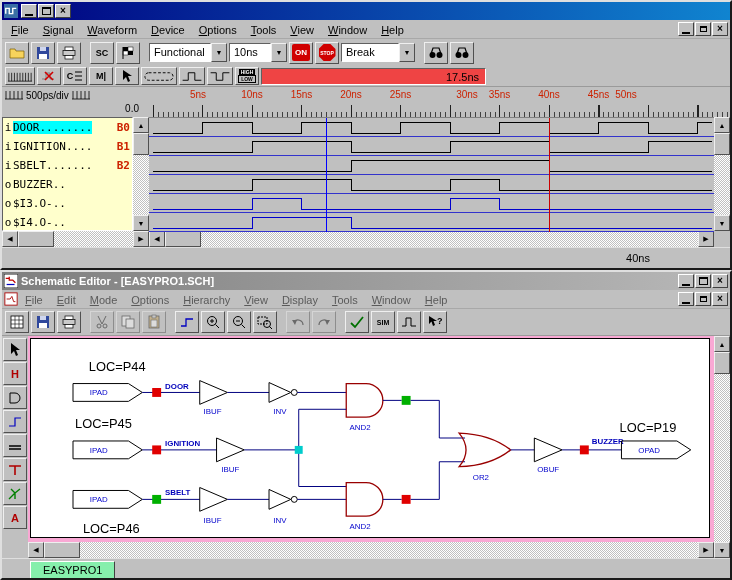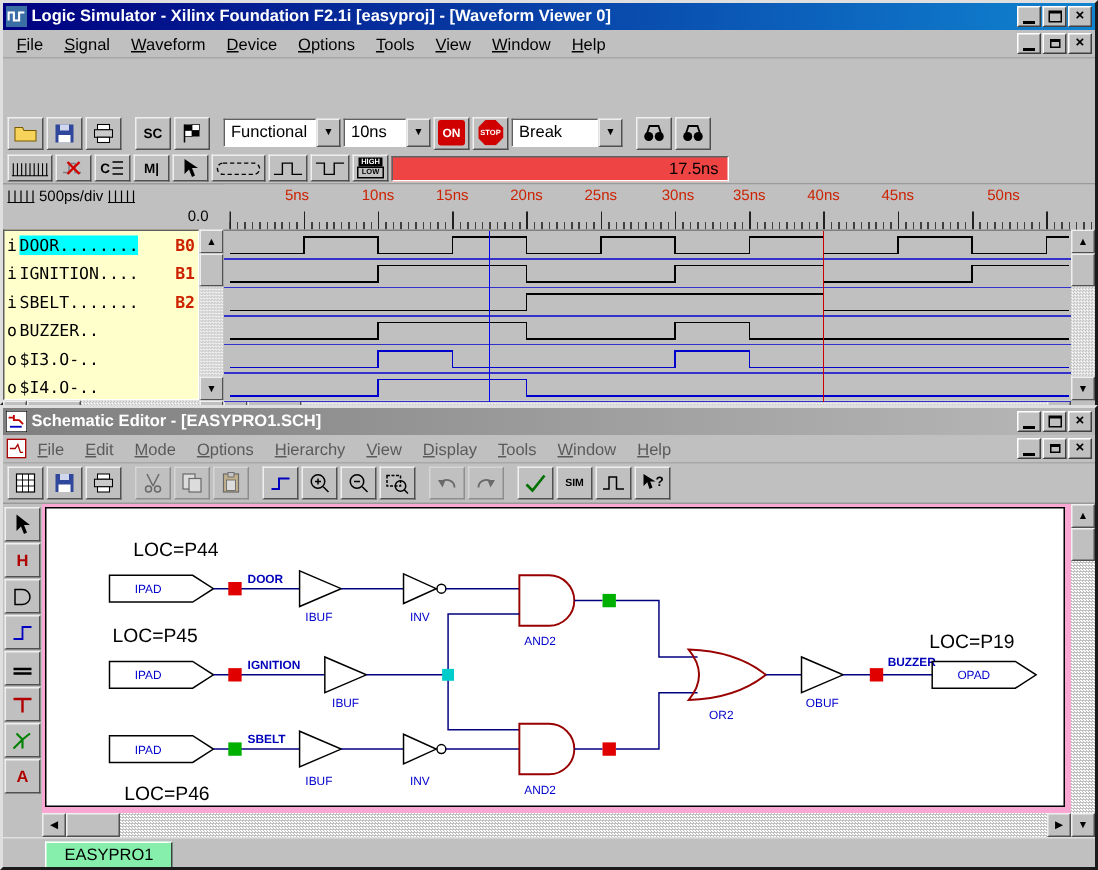--- a/index.html
+++ b/index.html
@@ -25,21 +25,21 @@
   .g-rest { display:block; width:7px; height:6px; border:1px solid #000; border-top:2px solid #000; }
   .g-x { font:bold 10px "Liberation Sans",sans-serif; line-height:10px; }
 
   .menubar { height:19px; display:flex; align-items:center; padding:0 2px; border-bottom:1px solid #a8a8a8; }
   .menu-item { display:inline-block; padding:2px 7px; font-size:11px; color:#000; }
   .menu-item::first-letter { text-decoration:underline; }
   .win-bot .menu-item { color:#5a5a5a; }
   .mdi-btns { margin-left:auto; display:flex; gap:1px; }
 
   .toolbar { display:flex; align-items:center; gap:2px; padding:2px 3px; }
-  .tb1 { height:27px;margin-top:36px; }
+  .tb1 { height:27px; }
   .tb2 { height:21px; border-bottom:1px solid #9a9a9a; }
   .tb { height:22px; min-width:24px; background:#c0c0c0; border:1px solid; border-color:#efefef #505050 #505050 #efefef;
         display:flex; align-items:center; justify-content:center; gap:1px; padding:0 1px; }
   .tb2 .tb { height:18px; }
   .tb.dis { opacity:.45; }
   .ic { width:16px; height:16px; }
   .ic2 { width:26px; height:15px; }
   .icw { width:32px; height:15px; }
   .sep { width:5px; height:20px; }
   .txt-ic { font:bold 9px "Liberation Sans",sans-serif; }
@@ -114,21 +114,20 @@
 
 <div class="screen">
 
   <div class="window win-top">
 
     <div class="titlebar active">
       <svg class="app-icon" viewBox="0 0 16 16">
         <rect width="16" height="16" fill="#3a6ea5"></rect>
         <path d="M2 11V5h4v6h4V5h4" stroke="#fff" fill="none" stroke-width="1.6"></path>
       </svg>
-      <span class="title-text">Logic Simulator - Xilinx Foundation F2.1i [easyproj] - [Waveform Viewer 0]</span>
       <span class="tbtns">
         <button class="tbtn">
             <span class="g-min"></span>
           </button>
         <button class="tbtn">
             <span class="g-max"></span>
           </button>
         <button class="tbtn">
             <span class="g-x">×</span>
           </button>
@@ -279,25 +278,25 @@
             </svg>
         </div>
         <div class="scale-bottom">0.0</div>
       </div>
       <div class="ruler" id="ruler-labels">
           <div class="tick-label" style="left: 49px;">5ns</div>
           <div class="tick-label" style="left: 103px;">10ns</div>
           <div class="tick-label" style="left: 152.5px;">15ns</div>
           <div class="tick-label" style="left: 202px;">20ns</div>
           <div class="tick-label" style="left: 251.5px;">25ns</div>
-          <div class="tick-label" style="left: 303px;">30ns</div>
+          <div class="tick-label" style="left: 318px;">30ns</div>
           <div class="tick-label" style="left: 350.5px;">35ns</div>
           <div class="tick-label" style="left: 400px;">40ns</div>
           <div class="tick-label" style="left: 449.5px;">45ns</div>
-          <div class="tick-label" style="left: 520px;">50ns</div>
+          <div class="tick-label" style="left: 477px;">50ns</div>
         </div>
     </div>
 
     <div class="waverow">
       <div class="sig-panel" id="signal-rows">
           <div class="sig-row"><span class="sig-dir">i</span><span class="sig-name sel">DOOR........</span><span class="sig-stim">B0</span></div>
           <div class="sig-row"><span class="sig-dir">i</span><span class="sig-name">IGNITION....</span><span class="sig-stim">B1</span></div>
           <div class="sig-row"><span class="sig-dir">i</span><span class="sig-name">SBELT.......</span><span class="sig-stim">B2</span></div>
           <div class="sig-row"><span class="sig-dir">o</span><span class="sig-name">BUZZER..</span><span class="sig-stim"></span></div>
           <div class="sig-row"><span class="sig-dir">o</span><span class="sig-name">$I3.O-..</span><span class="sig-stim"></span></div>

